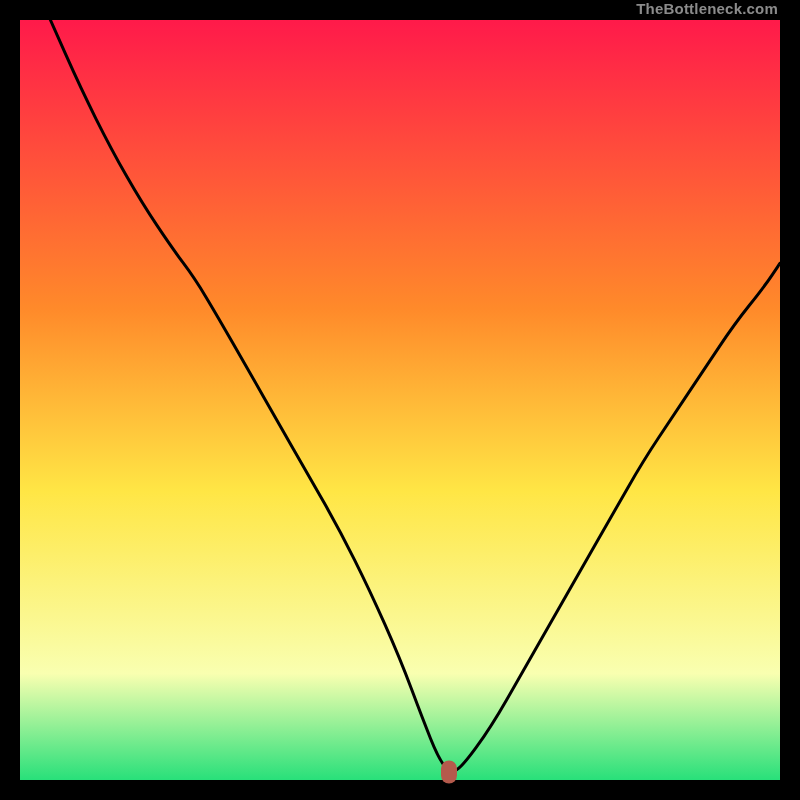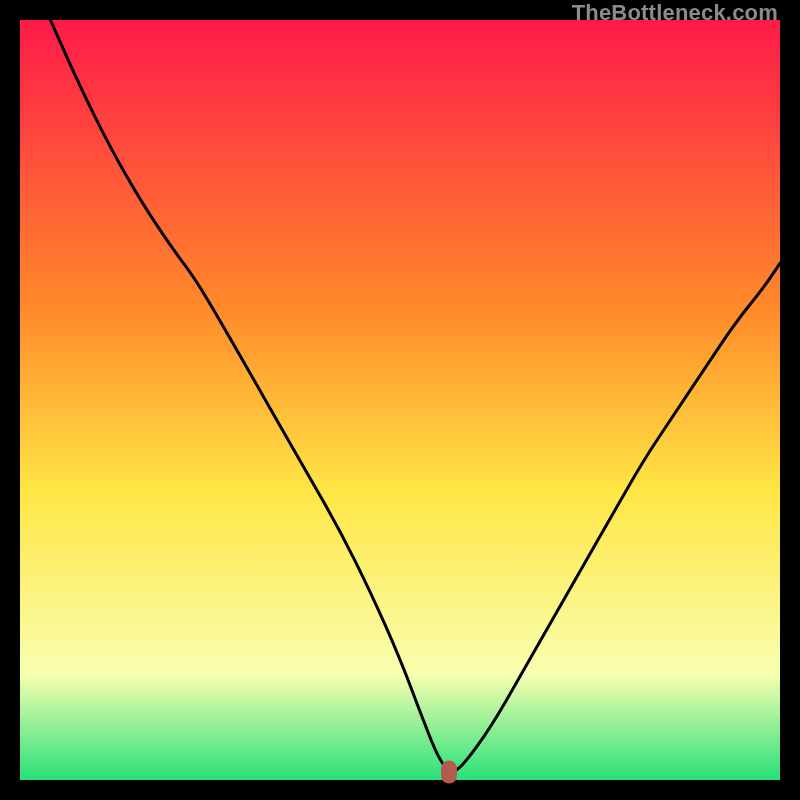--- a/index.html
+++ b/index.html
@@ -23,21 +23,21 @@
     left: 0;
     top: 0;
     width: 760px;
     height: 760px;
   }
   .watermark {
     position: absolute;
     top: 0px;
     right: 22px;
     font-family: Arial, Helvetica, sans-serif;
-    font-size: 22px;
+    font-size: 15px;
     font-weight: 600;
     color: #8b8b8b;
     letter-spacing: 0.2px;
   }
   .marker {
     position: absolute;
     width: 16px;
     height: 23px;
     border-radius: 8px;
     background: #b55a4c;

